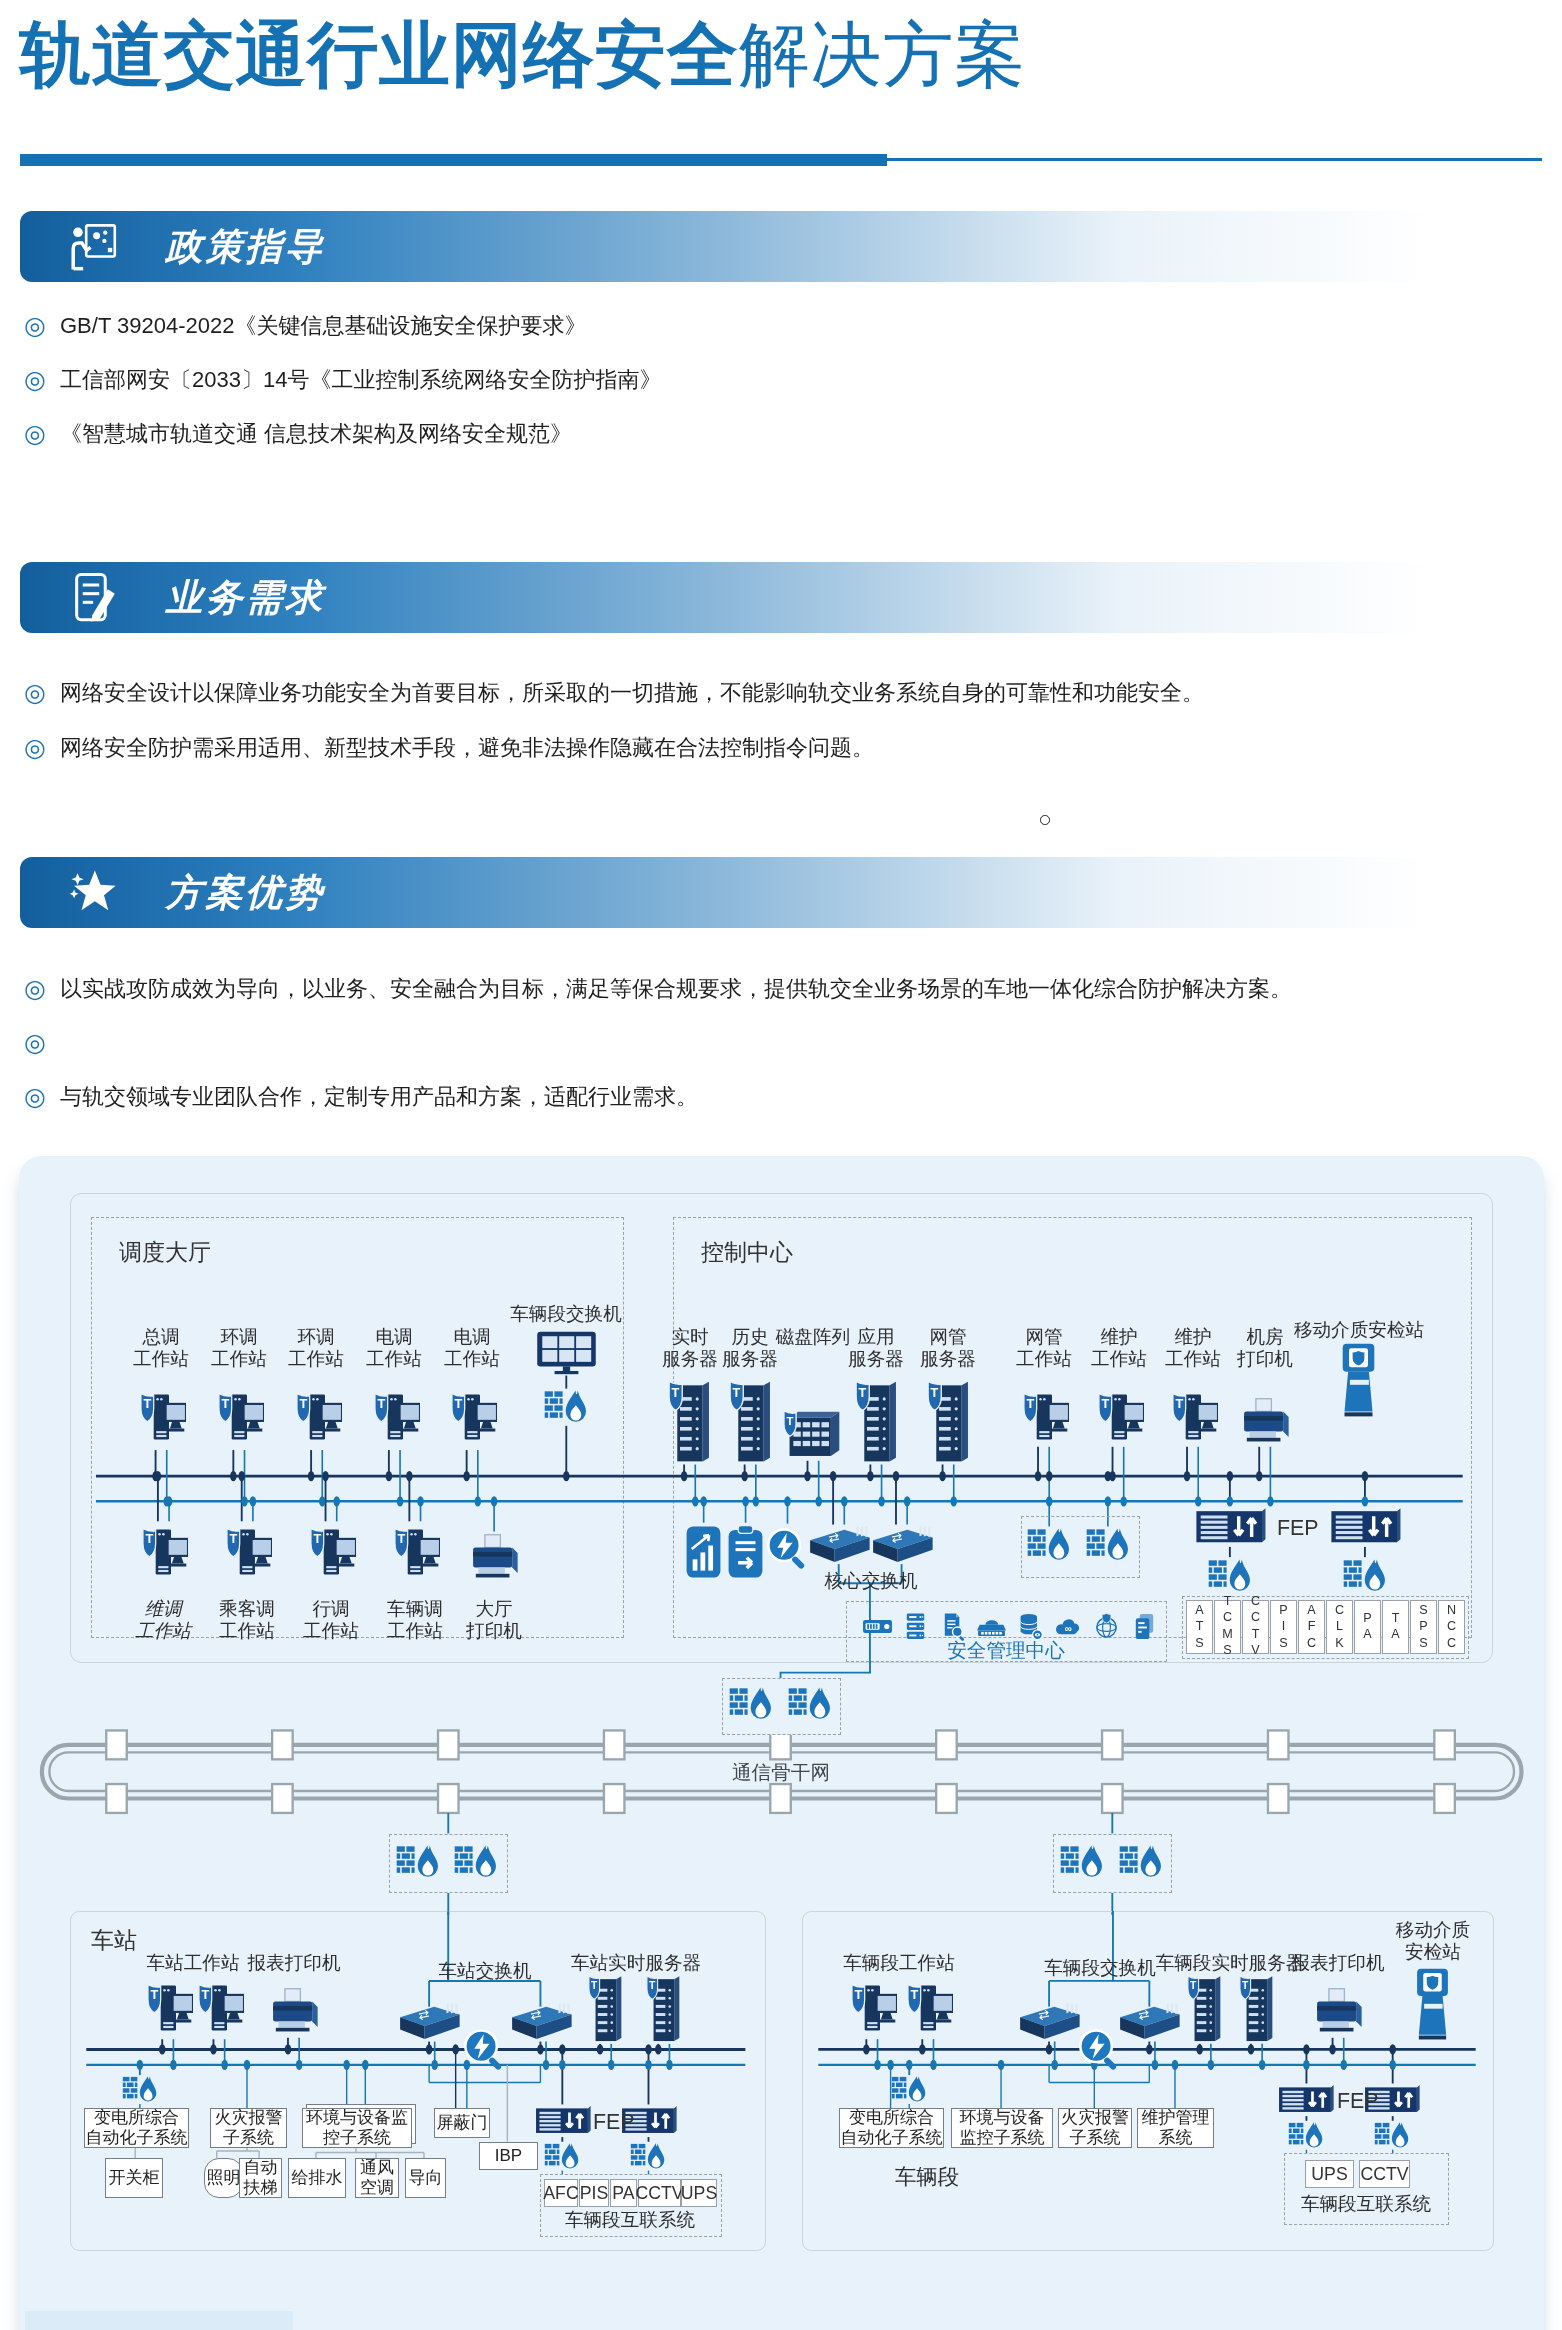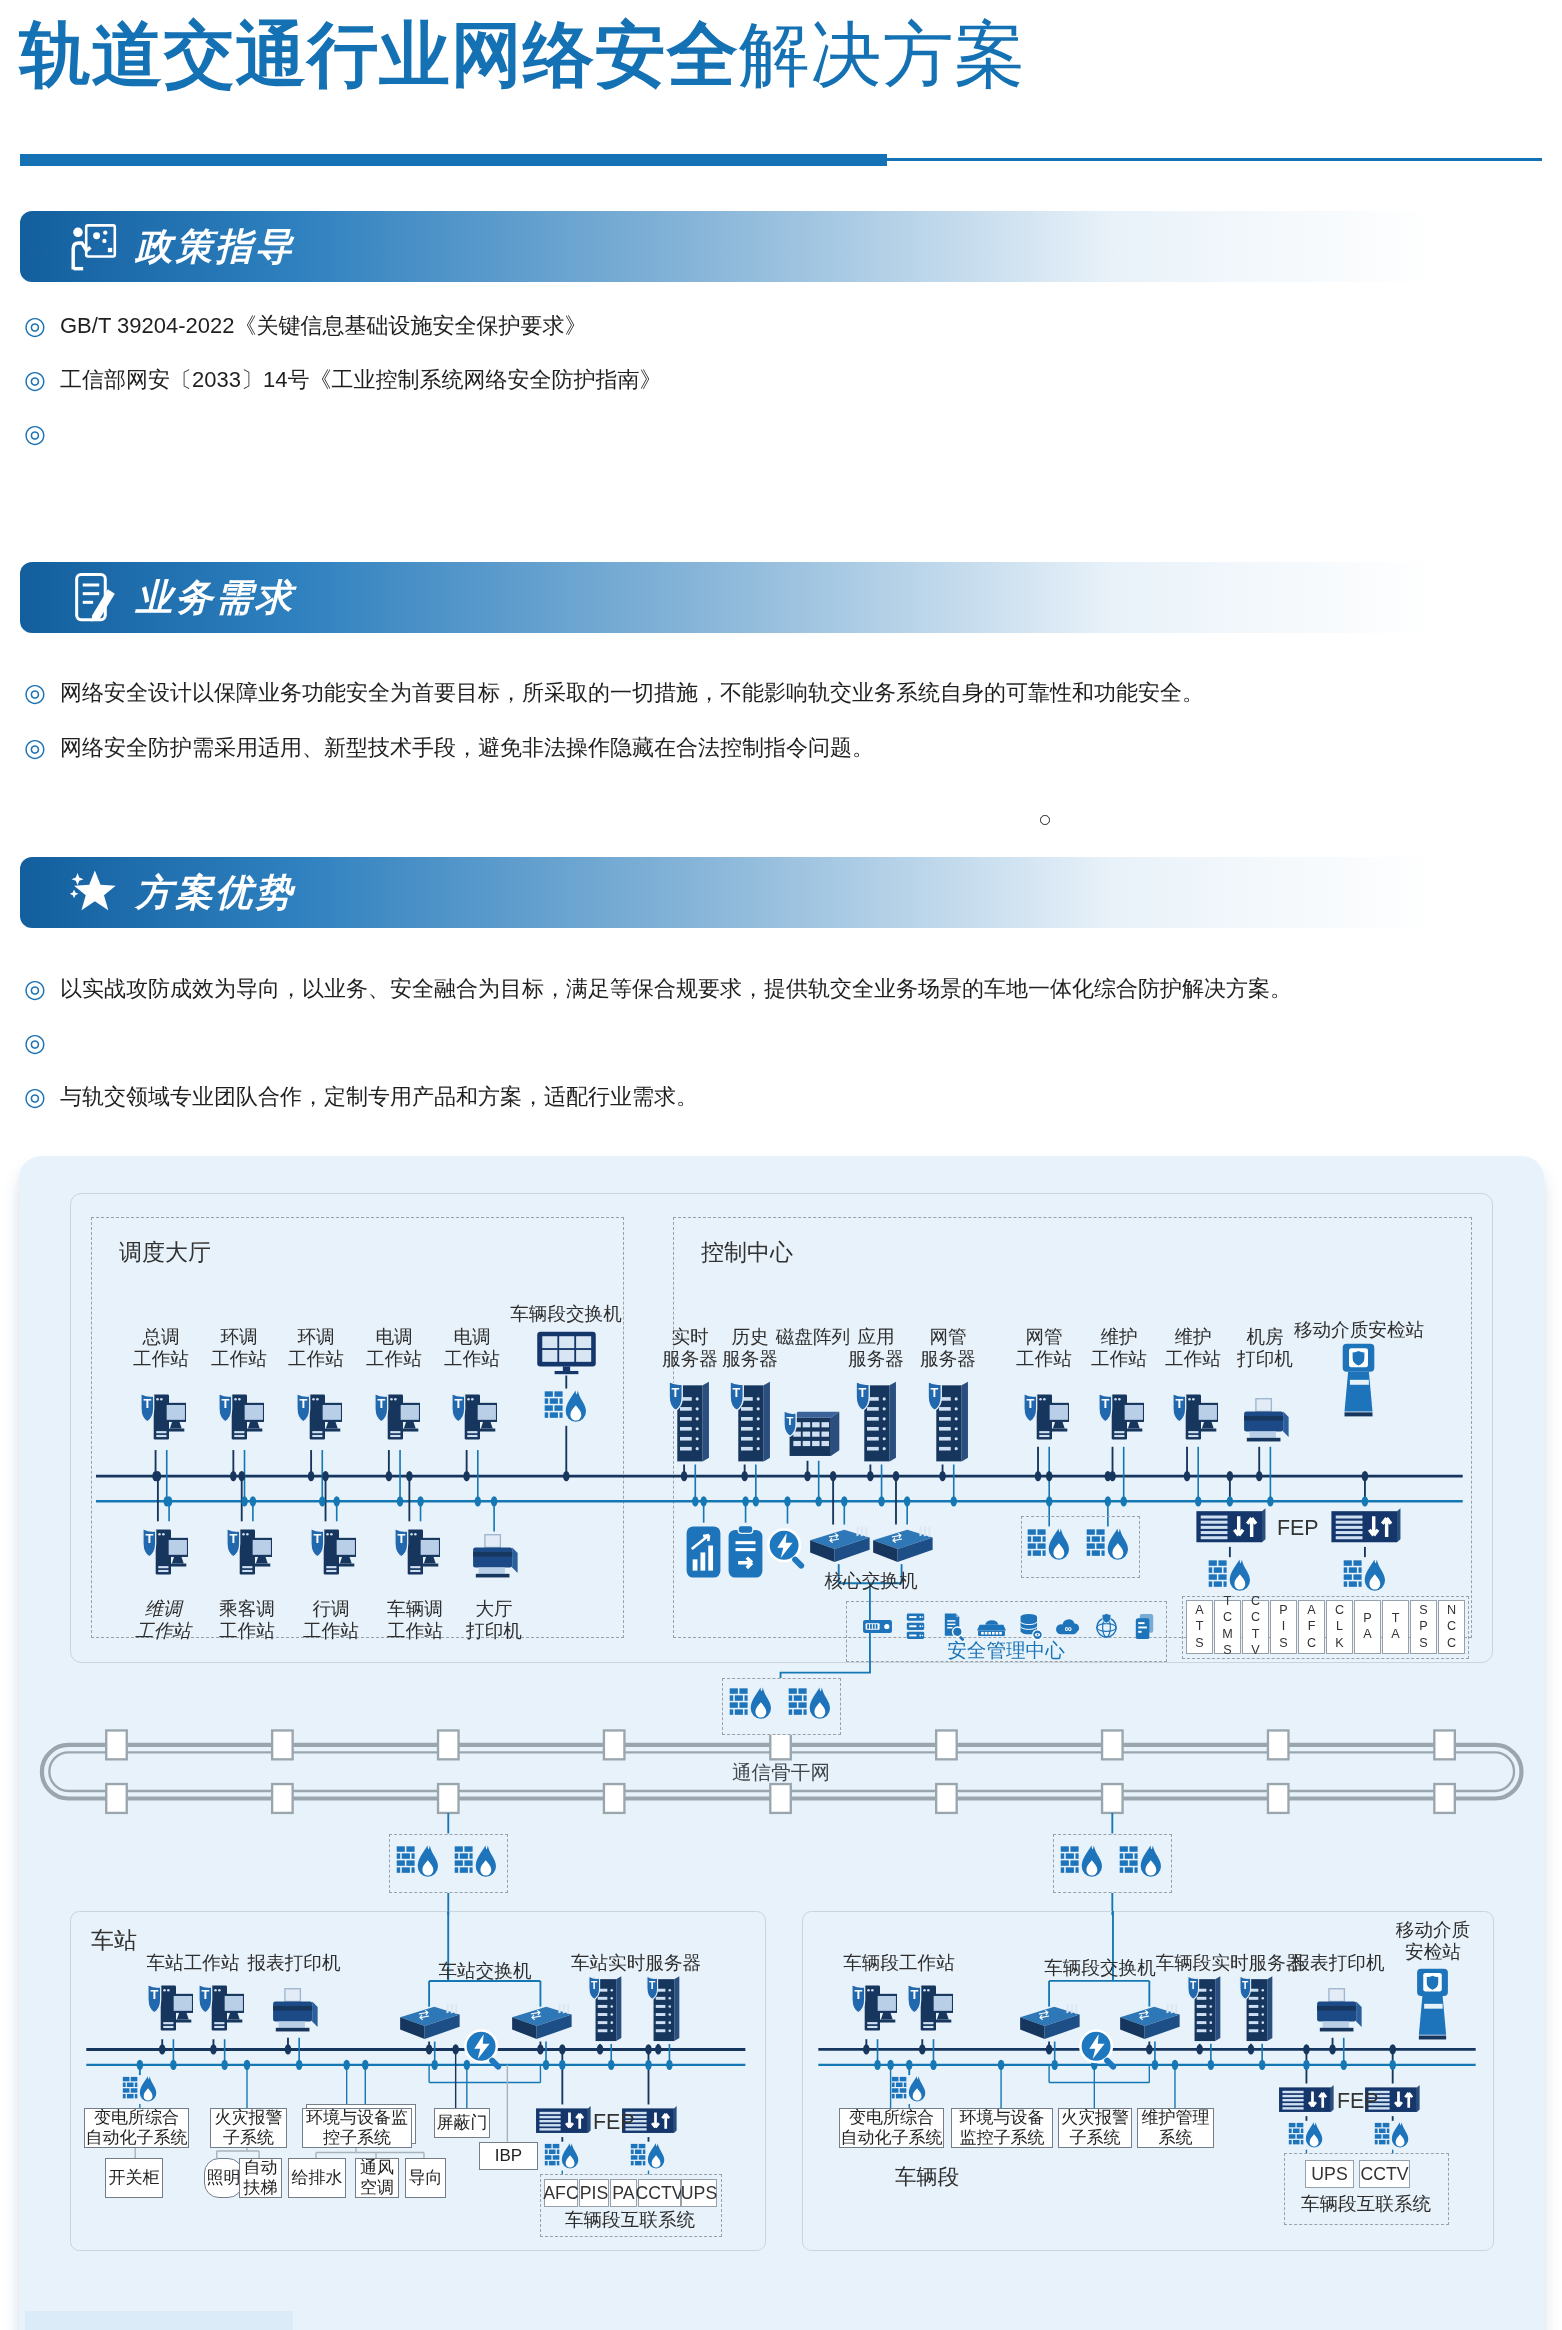--- a/index.html
+++ b/index.html
@@ -10,21 +10,21 @@
   #title .b{font-weight:900;}
   #title .l{font-weight:400;}
   #rule-a{position:absolute;left:19.6px;top:154px;width:867px;height:12px;background:#1472b4;}
   #rule-b{position:absolute;left:886px;top:158px;width:656px;height:2.8px;background:#1472b4;}
   
   .secbar{position:absolute;left:19.6px;width:1523px;height:71px;border-radius:12px;
           background:linear-gradient(90deg,#135f9e 0%,#2e80bf 18%,#8cb8da 46%,#e9f2f9 72%,#ffffff 93%);
           display:flex;align-items:center;}
   .secicon{width:52px;height:52px;margin-left:48px;flex:0 0 auto;}
   .secicon svg{width:100%;height:100%;display:block;}
-  .seclabel{margin-left:16px;font-size:37px;font-weight:bold;font-style:italic;color:#fff;letter-spacing:2.8px;}
+  .seclabel{margin-left:46px;font-size:37px;font-weight:bold;font-style:italic;color:#fff;letter-spacing:2.8px;}
   .bullet{position:absolute;left:24px;width:1519px;display:flex;align-items:flex-start;}
   .bmark{font-size:25px;color:#1a72b4;line-height:29px;flex:0 0 36px;}
   .btext{font-size:22px;line-height:29px;color:#1f1f1f;}
   #straycircle{position:absolute;left:1040px;top:815px;width:7.5px;height:7.5px;border:1.4px solid #222;border-radius:50%;}
   
   #panel{position:absolute;left:18.6px;top:1156px;width:1525px;height:1422px;background:#e8f2fa;border-radius:22.4px;
          box-shadow:0 12px 18.6px -3.7px rgba(120,150,180,.45);}
   .wireframe{position:absolute;border:1.4px solid #c9d4dd;border-radius:11.2px;}
   .dashedbox{position:absolute;border:1.4px dashed #98a1a9;}
   .boxtitle{position:absolute;font-size:23px;color:#333;}
@@ -73,20 +73,21 @@
 <div class="bullet" style="top:311px;">
   <span class="bmark">◎</span>
   <span class="btext">GB/T 39204-2022《关键信息基础设施安全保护要求》</span>
 </div>
 <div class="bullet" style="top:365px;">
   <span class="bmark">◎</span>
   <span class="btext">工信部网安〔2033〕14号《工业控制系统网络安全防护指南》</span>
 </div>
 <div class="bullet" style="top:419px;">
   <span class="bmark">◎</span>
+  <span class="btext">《智慧城市轨道交通 信息技术架构及网络安全规范》</span>
 </div>
 
 <div class="secbar" style="top:562px;">
   <span class="secicon">
       <svg viewBox="0 0 120 120">
         <rect x="20" y="6" width="66" height="104" rx="10" fill="none" stroke="#fff" stroke-width="7"></rect>
         <line x1="34" y1="30" x2="72" y2="30" stroke="#fff" stroke-width="7"></line>
         <line x1="34" y1="50" x2="72" y2="50" stroke="#fff" stroke-width="7"></line>
         <line x1="34" y1="70" x2="58" y2="70" stroke="#fff" stroke-width="7"></line>
         <path d="M56 100 L92 40 l16 10 -36 60 -18 4 z" fill="#fff"></path>

